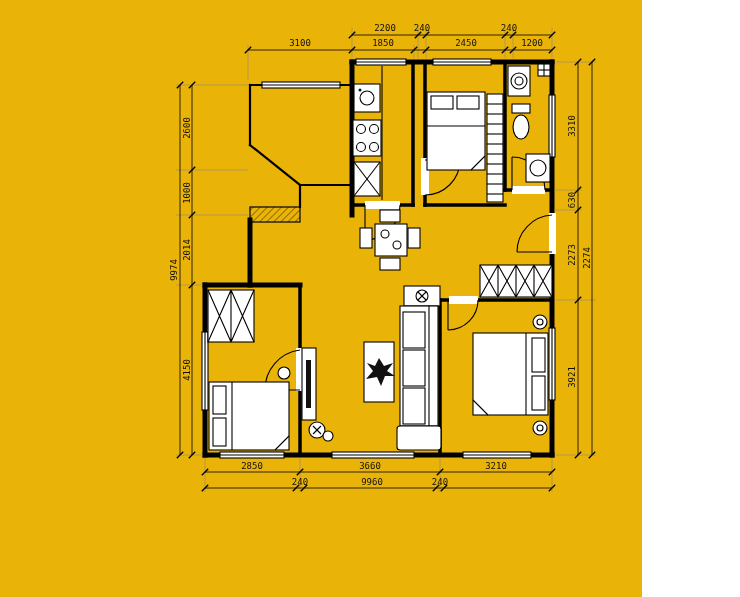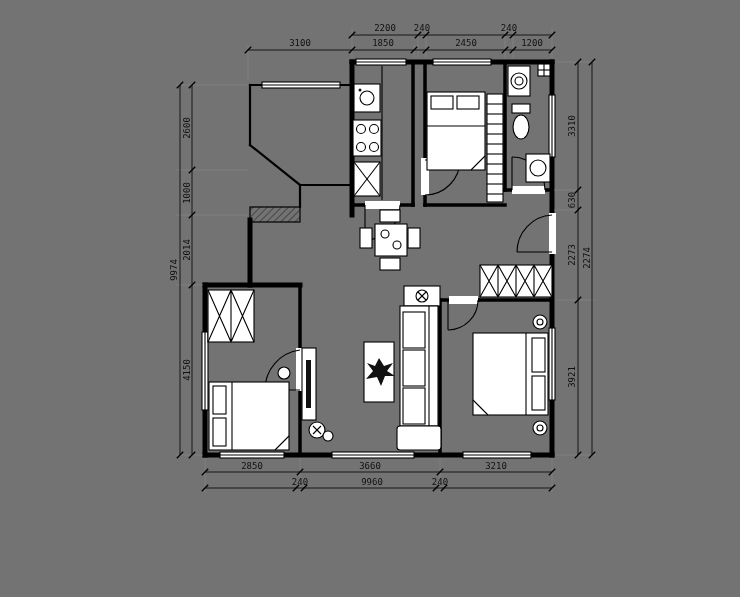--- a/index.html
+++ b/index.html
@@ -1,16 +1,16 @@
 <!DOCTYPE html>
 <html><head>
 <meta charset="utf-8">
 <style>
   html,body{margin:0;padding:0;background:#fff;}
-  .wrap{width:740px;height:597px;background:#737373;position:relative;overflow:hidden;}
+  .wrap{width:642px;height:597px;background:#eab308;position:relative;overflow:hidden;}
   svg{display:block;}
   .xw{stroke:#000;stroke-width:5;stroke-linecap:square;}
   .iw{stroke:#000;stroke-width:3.5;stroke-linecap:square;}
   .bw{stroke:#000;stroke-width:2.2;stroke-linecap:square;}
   .f{stroke:#000;stroke-width:1.1;fill:none;}
   .ff{stroke:#000;stroke-width:1.1;fill:#fff;}
   .dim{stroke:#000;stroke-width:0.8;}
   .ext{stroke:#8a8a8a;stroke-width:0.6;}
   .lbl{font:9px "DejaVu Sans Mono", monospace;fill:#111;text-anchor:middle;}
   .dk{fill:#111;stroke:none;}

